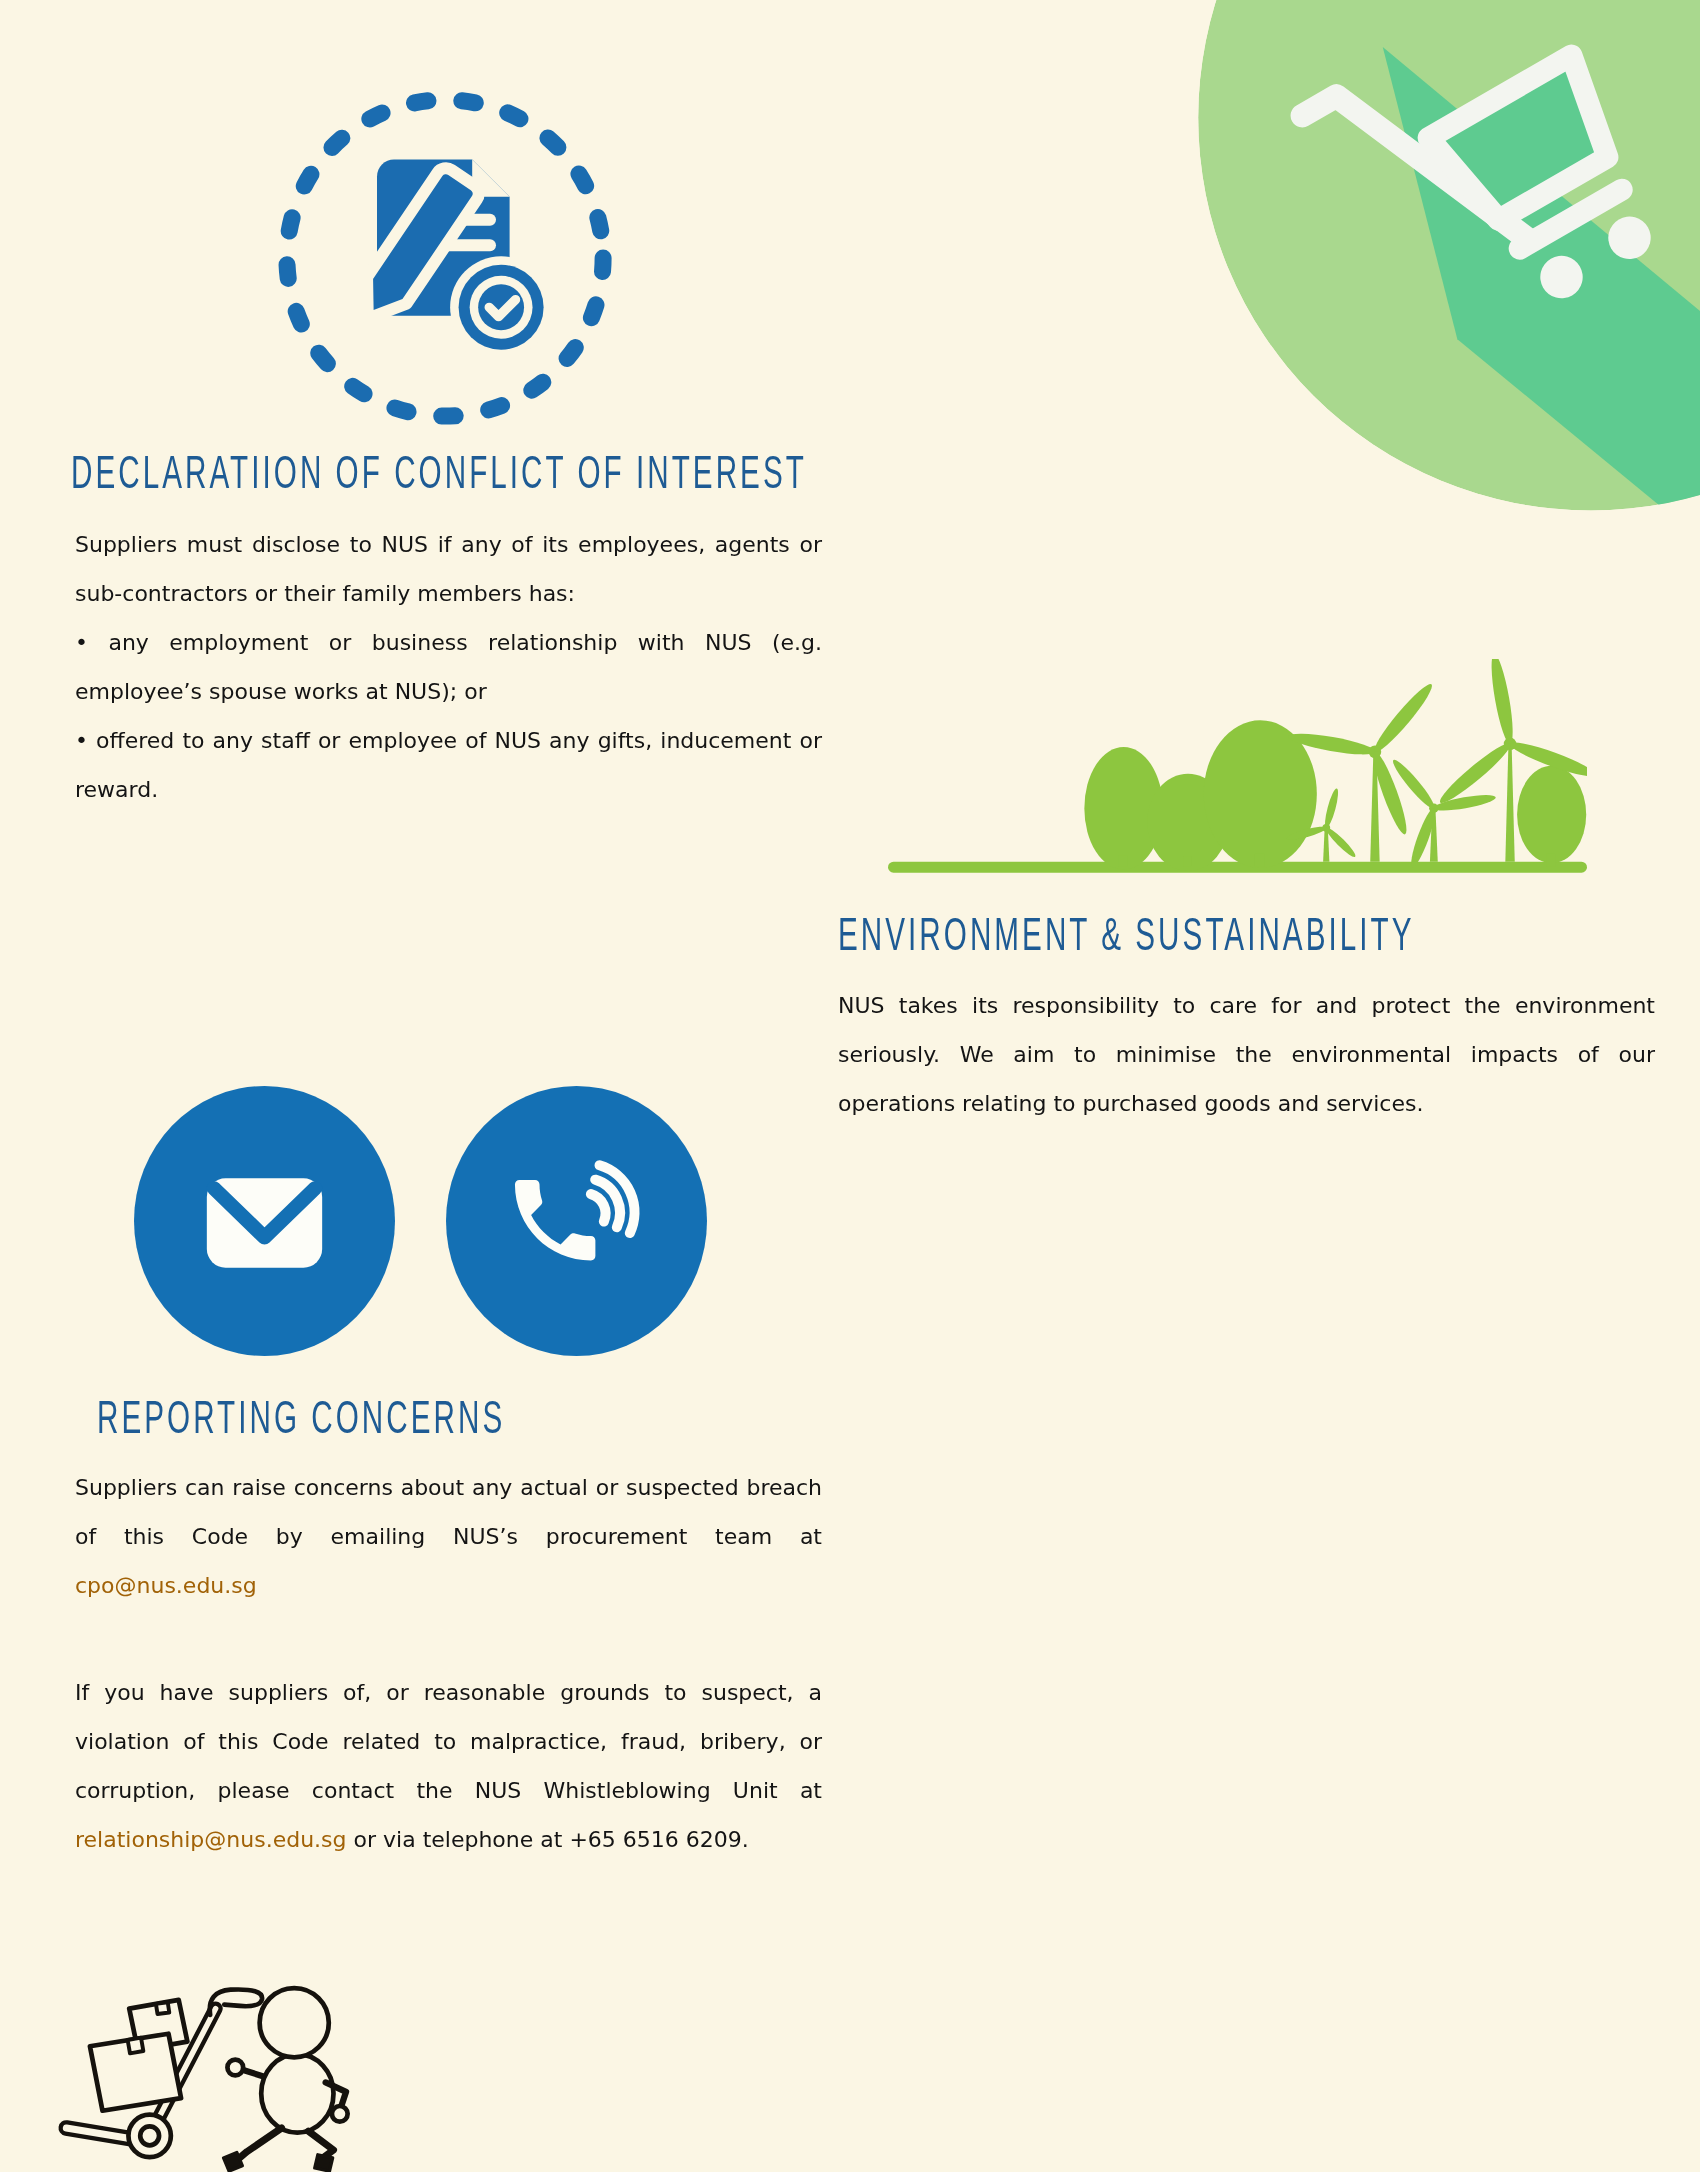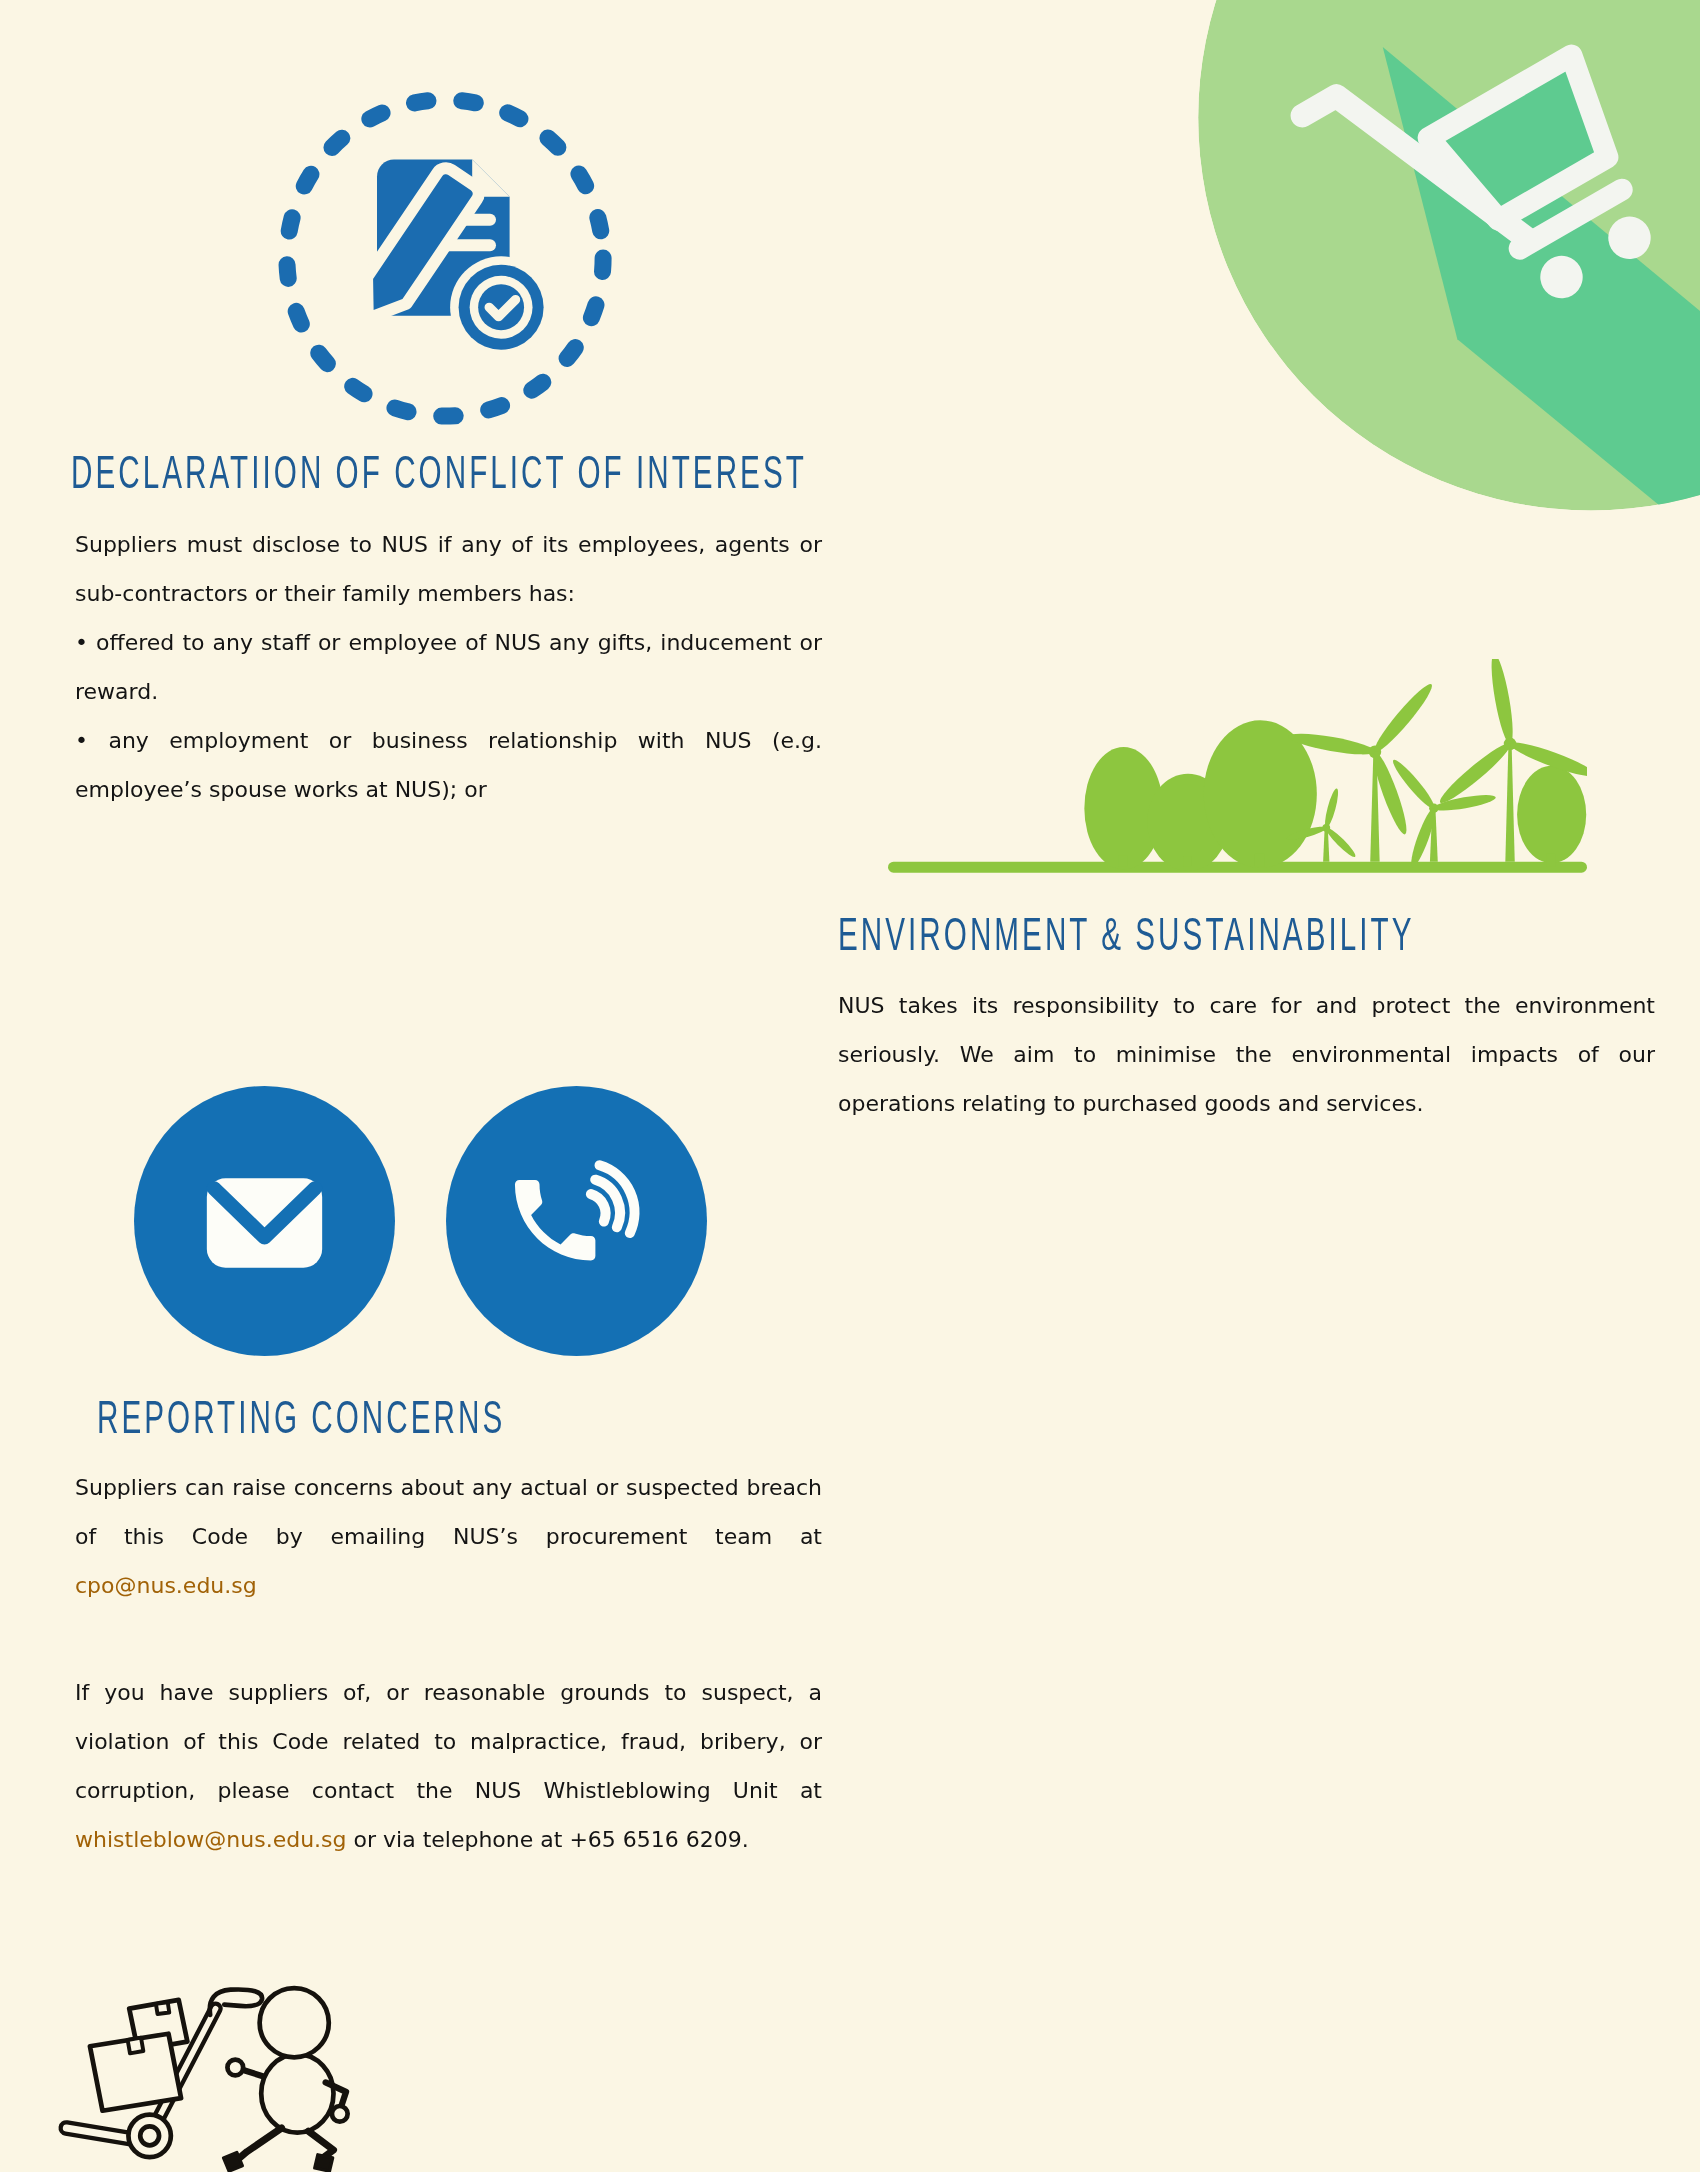--- a/index.html
+++ b/index.html
@@ -76,22 +76,22 @@
     <circle cx="133" cy="129" r="18.5" fill="#fbf6e4"></circle>
     <circle cx="133" cy="129" r="13.5" fill="#1b6cb0"></circle>
     <path d="M126,129 l5.5,5.5 l10,-10" fill="none" stroke="#fbf6e4" stroke-width="5.5" stroke-linecap="round" stroke-linejoin="round"></path>
   </svg>
 
   <div class="abs heading" style="left:71px;top:456px;">
     <span class="squeeze">DECLARATIION OF CONFLICT OF INTEREST</span>
   </div>
   <div class="abs bodytext" style="left:75px;top:520px;width:747px;">
     <p>Suppliers must disclose to NUS if any of its employees, agents or sub-contractors or their family members has:</p>
+    <p>• any employment or business relationship with NUS (e.g. employee’s spouse works at NUS); or</p>
     <p>• offered to any staff or employee of NUS any gifts, inducement or reward.</p>
-    <p>• any employment or business relationship with NUS (e.g. employee’s spouse works at NUS); or</p>
   </div>
 
   <svg class="abs" style="left:888px;top:659px;" width="699" height="216" viewBox="0 0 890 275">
     <g fill="#8dc63f">
       <rect x="0" y="258" width="890" height="14" rx="7"></rect>
       <ellipse cx="300" cy="190" rx="50" ry="78"></ellipse>
         <rect x="294" y="250" width="11" height="14"></rect>
       <ellipse cx="382" cy="208" rx="52" ry="62"></ellipse>
         <rect x="376" y="252" width="11" height="12"></rect>
       <ellipse cx="474" cy="172" rx="72" ry="94"></ellipse>
@@ -184,21 +184,21 @@
     </svg>
   </div>
 
   <div class="abs heading" style="left:97px;top:1401px;">
     <span class="squeeze">REPORTING CONCERNS</span>
   </div>
   <div class="abs bodytext" style="left:75px;top:1463px;width:747px;">
     <span>Suppliers can raise concerns about any actual or suspected breach of this Code by emailing NUS’s procurement team at </span><span class="linktext">cpo@nus.edu.sg</span>
   </div>
   <div class="abs bodytext" style="left:75px;top:1668px;width:747px;">
-    <span> If you have suppliers of, or reasonable grounds to suspect, a violation of this Code related to malpractice, fraud, bribery, or corruption, please contact the NUS Whistleblowing Unit at </span><span class="linktext">whistleblow@nus.edu.sg</span><span> or via telephone at +65 6516 6209.</span>
+    <span> If you have suppliers of, or reasonable grounds to suspect, a violation of this Code related to malpractice, fraud, bribery, or corruption, please contact the NUS Whistleblowing Unit at </span><span class="linktext">relationship@nus.edu.sg</span><span> or via telephone at +65 6516 6209.</span>
   </div>
 
   <svg class="abs" style="left:49px;top:1974px;" width="338" height="198" viewBox="0 0 430 252">
     <g stroke="#15120d" stroke-linecap="round" stroke-linejoin="round" fill="none">
 
       <path d="M22,196 L118,212" stroke-width="20"></path>
       <path d="M22,196 L118,212" stroke="#fbf6e4" stroke-width="9"></path>
 
       <path d="M212,44 L132,198" stroke-width="18"></path>
       <path d="M212,44 L132,198" stroke="#fbf6e4" stroke-width="7"></path>

